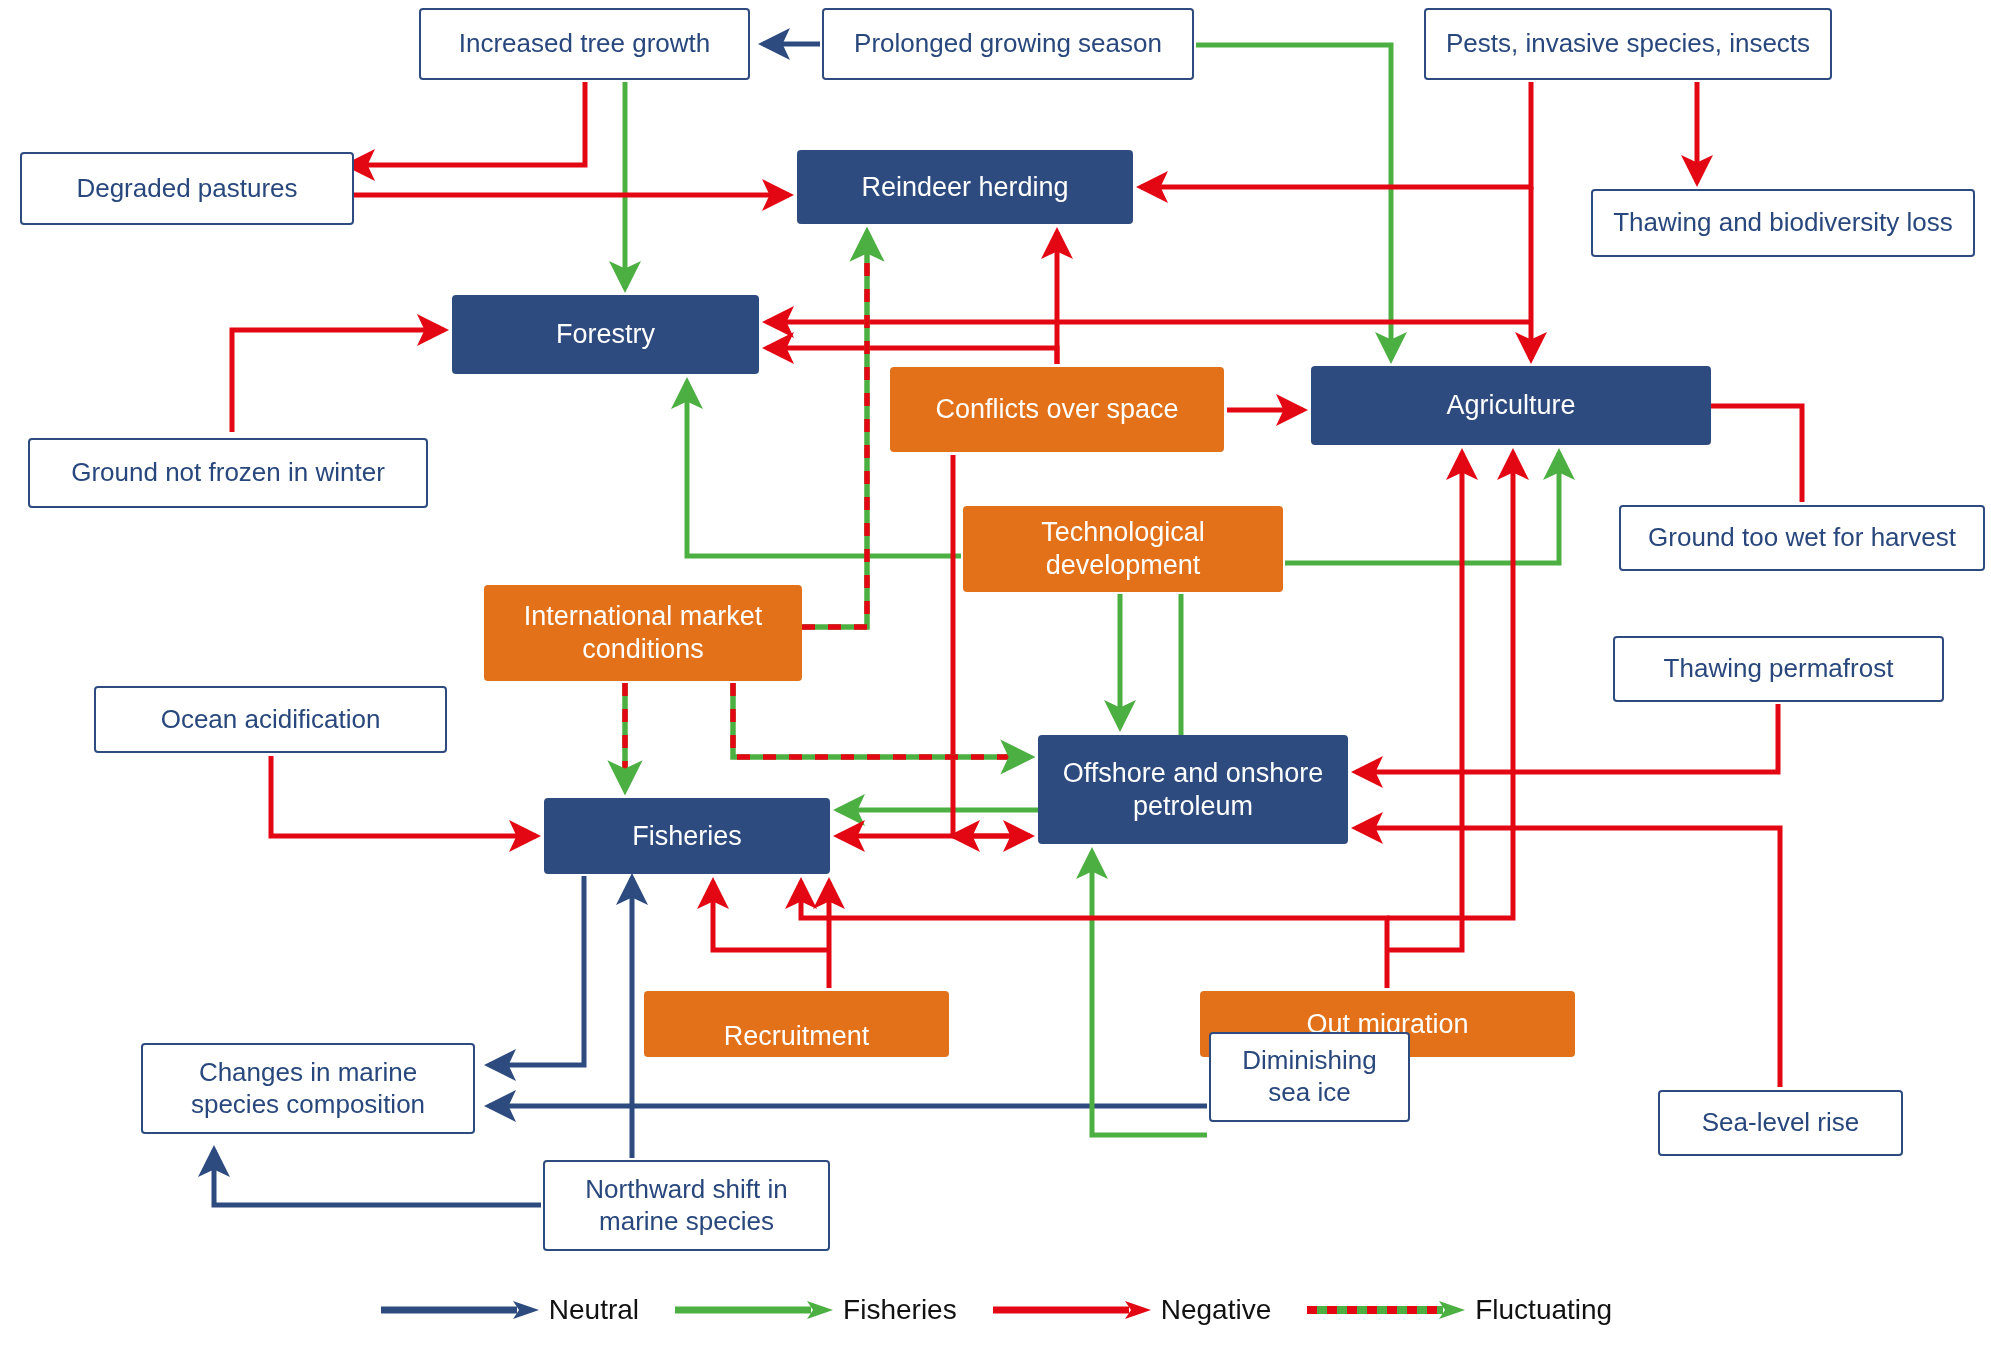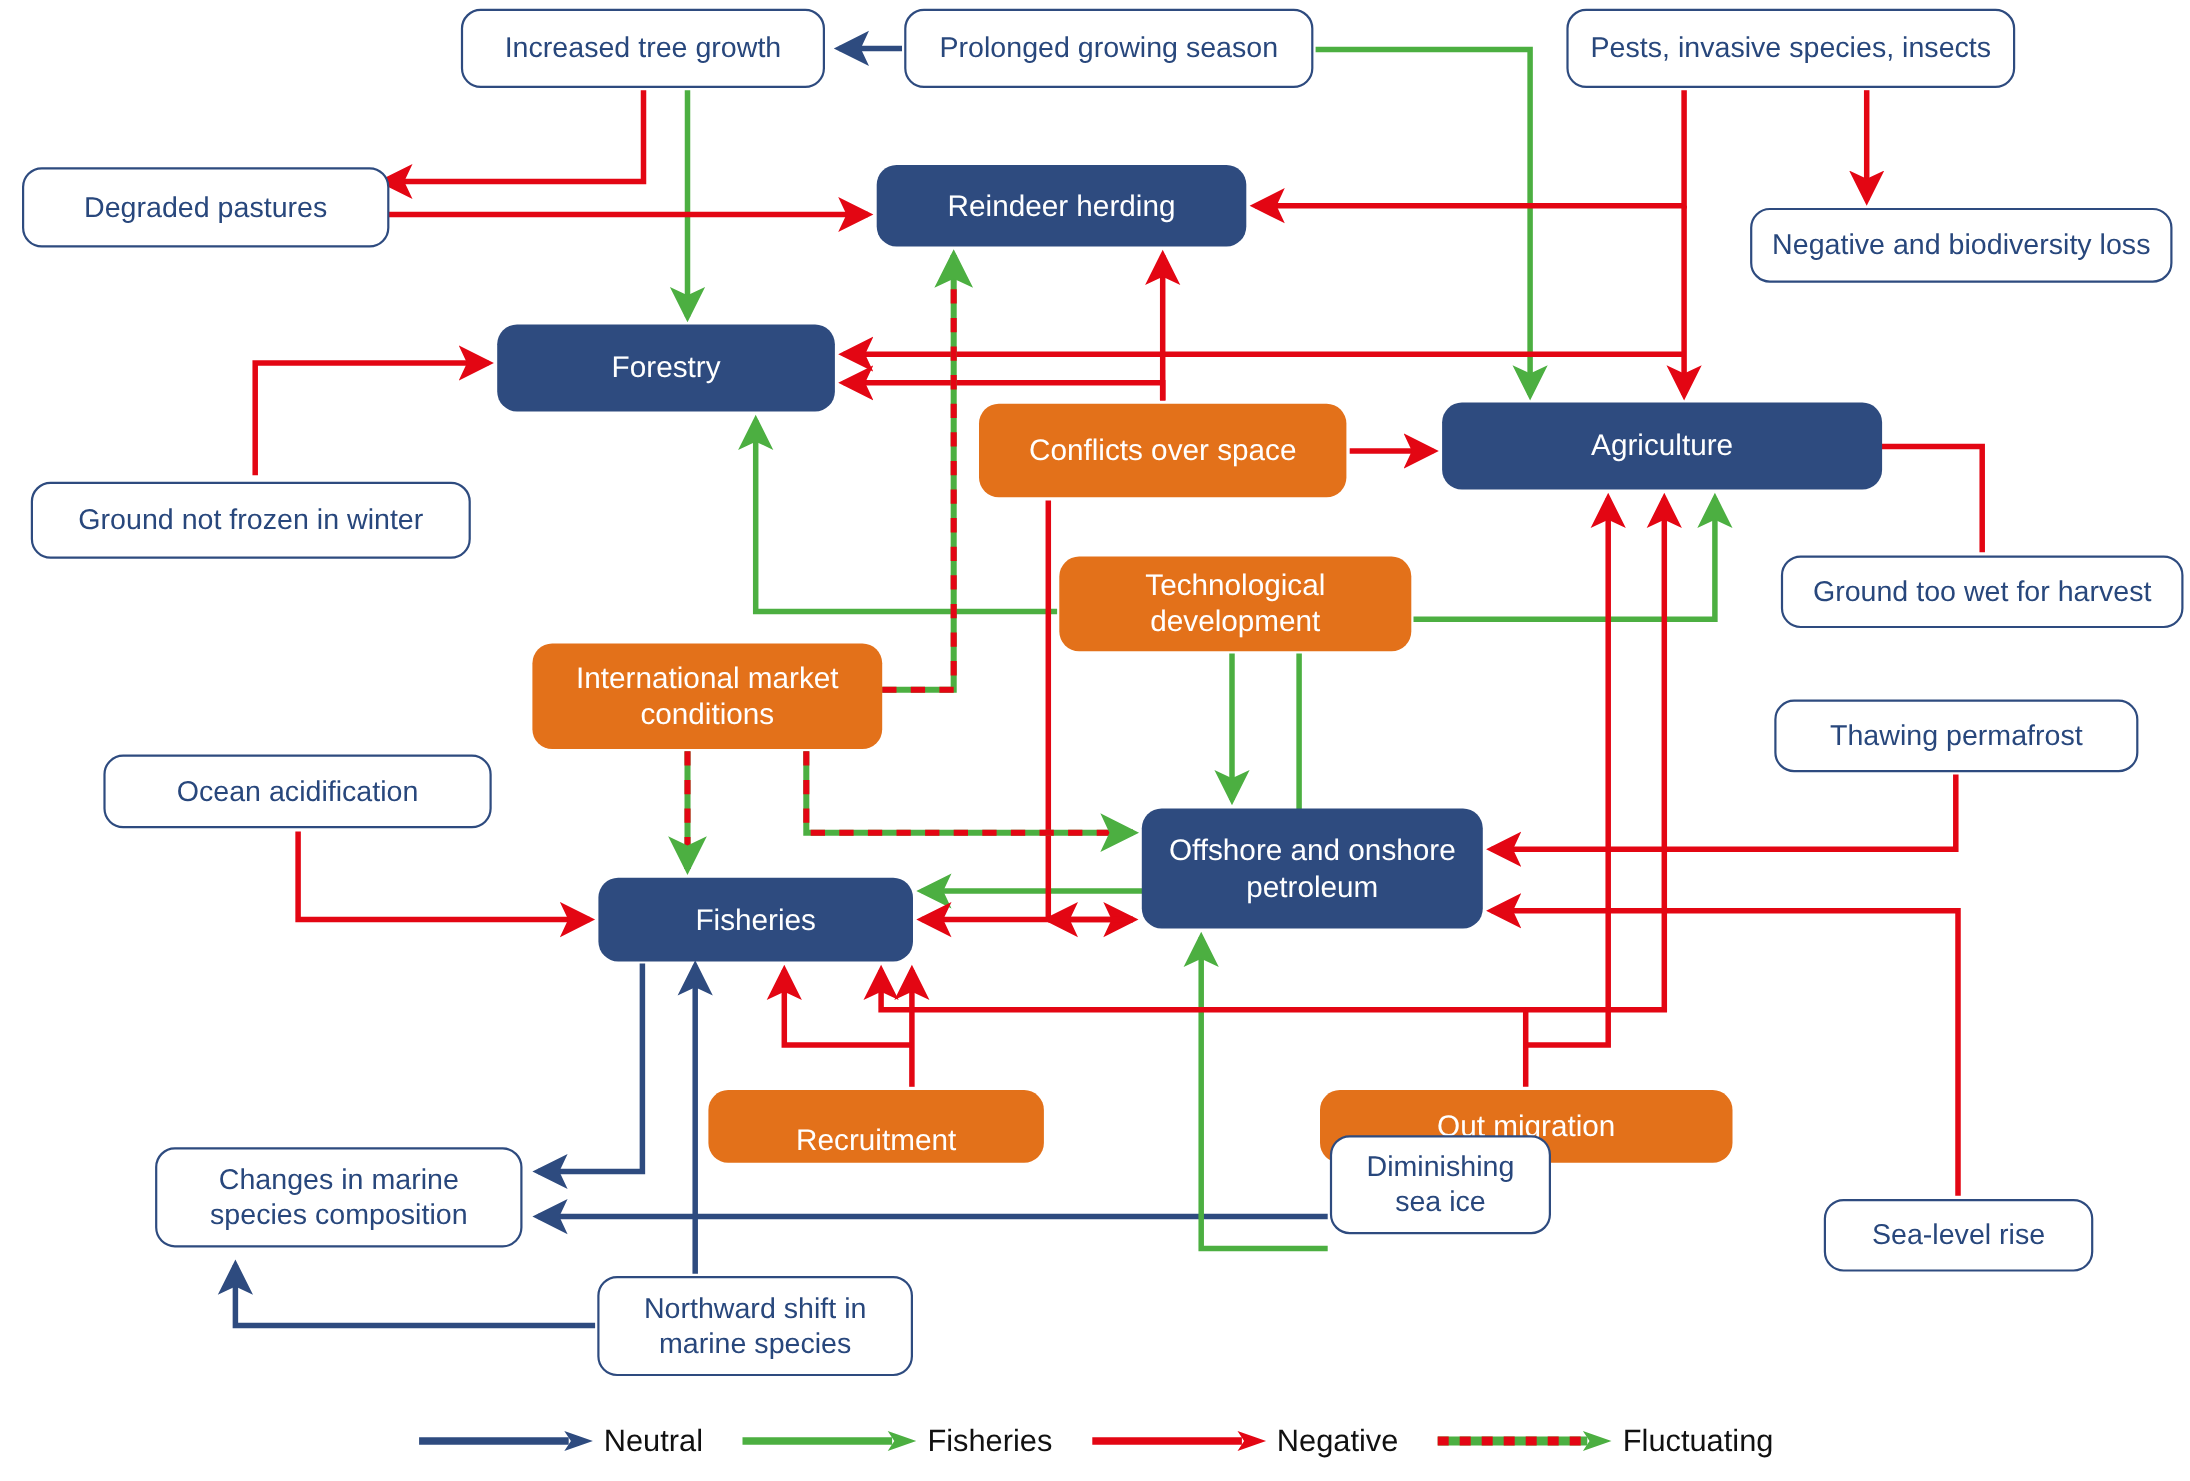--- a/index.html
+++ b/index.html
@@ -23,21 +23,21 @@
     pointer-events: none;
   }
   .node {
     position: absolute;
     box-sizing: border-box;
     display: flex;
     align-items: center;
     justify-content: center;
     text-align: center;
     line-height: 1.22;
-    border-radius: 18px;
+    border-radius: 4px;
     padding: 4px 10px;
   }
   .node.white {
     background: #ffffff;
     border: 2.2px solid #2e4b7f;
     color: #28477c;
     font-size: 26px;
   }
   .node.navy {
     background: #2e4b7f;
@@ -199,21 +199,21 @@
       <span>Pests, invasive species, insects</span>
     </div>
 
   <div class="node white" style="left:20px;   top:152px;width:334px; height:73px;">
       <span>Degraded pastures</span>
     </div>
   <div class="node navy" style="left:797px; top:150px;width:336px; height:74px;">
       <span>Reindeer herding</span>
     </div>
   <div class="node white" style="left:1591px;top:189px;width:384px; height:68px;">
-      <span>Negative and biodiversity loss</span>
+      <span>Thawing and biodiversity loss</span>
     </div>
 
   <div class="node navy" style="left:452px; top:295px;width:307px; height:79px;">
       <span>Forestry</span>
     </div>
   <div class="node navy" style="left:1311px;top:366px;width:400px; height:79px;">
       <span>Agriculture</span>
     </div>
   <div class="node orange" style="left:890px; top:367px;width:334px; height:85px;">
       <span>Conflicts over space</span>

